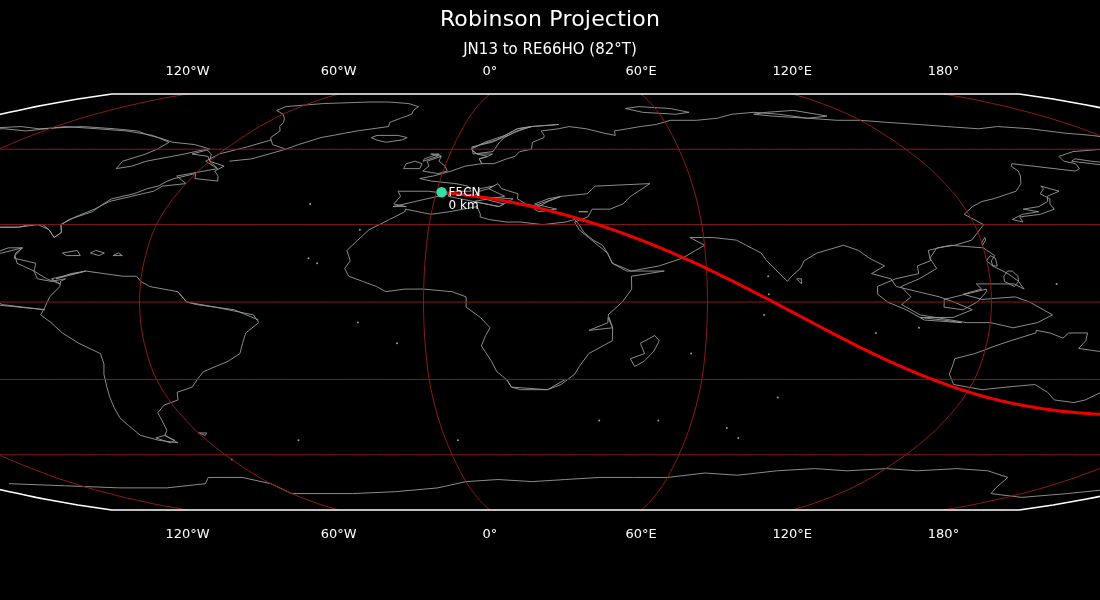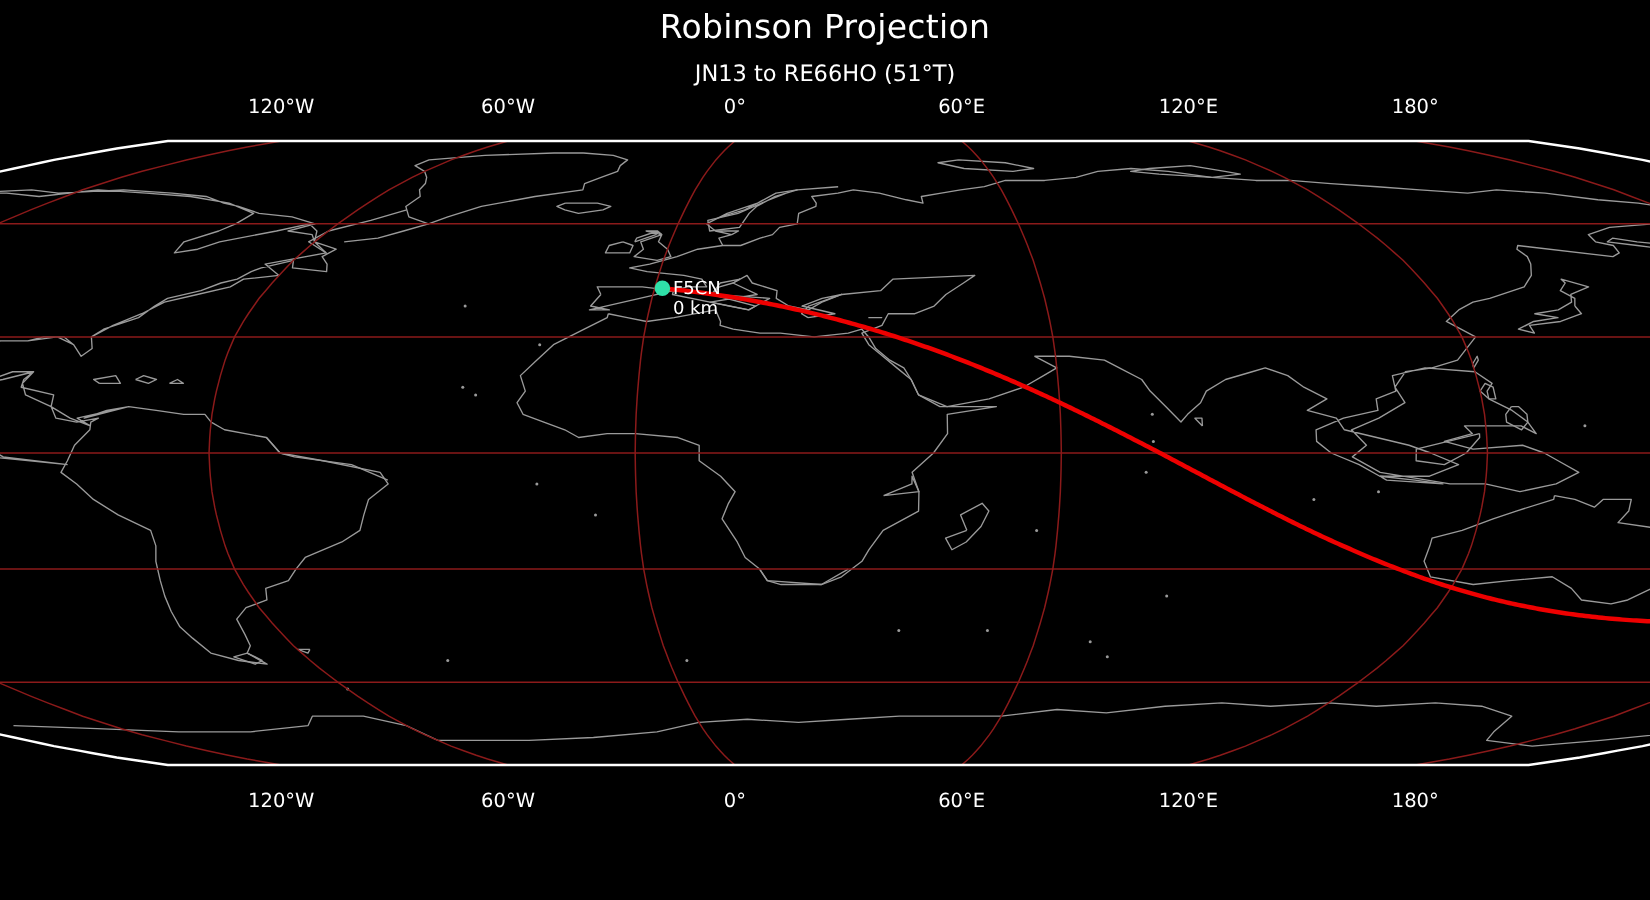--- a/index.html
+++ b/index.html
@@ -54,21 +54,21 @@
     font-size: 12px;
     fill: #ffffff;
   }
 </style>
 </head>
 <body>
 
 <div id="root">
 
   <div class="title">Robinson Projection</div>
-  <div class="subtitle">JN13 to RE66HO (51°T)</div>
+  <div class="subtitle">JN13 to RE66HO (82°T)</div>
 
   <svg id="mapsvg" width="1100" height="600">
     <g id="coastlines">
         <path d="M1126.92 126.55 L1150.07 124.47 M-40.16 126.55 L-23.00 128.77 L4.54 128.77 L26.04 130.98 L65.32 126.55 L97.46 128.77 L126.97 130.98 L152.74 135.40 L169.05 142.25 L157.11 149.20 L145.82 154.00 L122.68 161.20 L116.26 168.61 L131.77 166.14 L146.41 161.20 L184.32 154.00 L206.27 149.20 L211.27 154.00 L209.66 161.20 L217.44 168.61 L176.69 176.06 L186.00 183.61 L162.37 186.12 L153.50 191.22 L131.53 196.32 L109.59 201.44 L94.47 209.16 L75.39 216.89 L60.94 224.62 L61.42 232.36 L54.11 237.52 L49.06 229.78 L38.21 224.62 L18.55 227.20 L0.32 227.20 L-18.05 234.94 L-22.93 245.26 L-20.49 250.42 L-13.02 255.57 L1.87 253.00 L22.39 247.84 L15.84 253.00 L14.10 258.15 L35.80 263.31 L34.06 271.05 L37.28 278.79 L51.10 281.37 L65.58 278.79 L60.54 281.37 L60.21 283.95 L59.89 286.52 L49.67 296.84 L44.94 307.16 L40.65 314.90 L51.10 322.63 L62.28 332.95 L78.75 343.27 L100.43 353.58 L103.91 363.90 L103.91 374.22 L106.86 387.11 L109.86 397.41 L114.17 407.68 L119.93 417.88 L128.37 425.43 L140.54 435.39 L159.04 440.33 L178.03 442.80 L164.83 435.39 L166.88 430.46 L163.27 422.91 L157.80 412.78 L164.03 405.13 L177.97 399.98 L177.16 392.27 L192.29 387.11 L197.31 379.38 L203.48 371.64 L227.91 361.32 L239.95 353.58 L242.56 343.27 L245.70 332.95 L258.75 322.63 L253.43 314.90 L215.31 307.16 L186.70 302.00 L182.18 296.84 L177.66 291.68 L149.67 286.52 L140.76 281.37 L136.60 276.21 L122.46 276.21 L104.11 273.63 L85.79 271.05 L71.15 273.63 L56.15 278.79 L85.79 271.05 L51.43 278.79 L60.21 283.95 L46.71 278.79 L34.06 271.05 L17.04 263.31 L14.97 255.57 L22.39 247.84 L8.46 247.84 L-13.02 255.57 L-24.03 247.84 L-25.33 240.10 L-18.05 234.94 L-10.35 229.78 L0.32 227.20 L18.55 227.20 L29.12 224.62 L42.76 224.62 L49.06 229.78 L54.11 237.52 L61.42 232.36 L60.94 224.62 L69.09 219.47 L92.35 211.73 L103.11 204.02 L111.67 198.87 L133.93 193.77 L147.28 188.67 L158.12 186.12 L167.46 181.09 L174.17 178.57 L195.64 173.54 L194.98 178.57 L217.74 181.09 L218.05 176.06 L214.76 171.07 L224.14 166.14 L209.66 161.20 L208.10 156.40 L192.02 154.00 L210.05 149.20 L194.73 144.57 L172.72 142.25 L159.02 137.62 L149.18 135.40 L137.41 130.98 L114.66 128.77 L82.33 126.55 L38.95 128.77 L21.09 126.55 L-23.00 128.77 L-46.96 126.55 M1146.71 124.47 L1133.73 126.55 L1156.17 135.40 L1167.52 142.25 L1189.43 149.20 L1227.75 154.00 L1244.72 151.60 M-107.58 149.20 L-88.68 149.20 L-79.37 156.40 L-71.05 161.20 L-73.96 168.61 L-71.47 173.54 L-75.62 178.57 L-83.87 183.61 L-95.41 191.22 L-106.52 198.87 L-108.27 204.02 L-105.50 209.16 L-106.51 214.31 L-95.48 216.89 L-95.77 222.04 L-92.61 229.78 L-88.72 237.52 L-81.94 242.68 L-91.56 234.94 L-90.84 227.20 L-84.52 224.62 L-78.90 229.78 L-73.18 234.94 L-66.87 240.10 L-63.44 242.68 L-61.17 247.84 L-58.69 253.00 L-46.65 258.15 L-33.57 260.73 L-19.53 260.73 L-13.02 255.57 " fill="none" stroke="#9a9a9a" stroke-width="0.9" stroke-linejoin="round"></path>
         <path d="M388.95 102.02 L408.81 103.55 L418.41 106.60 L413.49 110.42 L411.72 114.23 L400.74 118.22 L389.72 122.38 L388.57 126.55 L356.68 130.98 L320.89 137.62 L298.55 144.57 L285.68 149.20 L272.59 144.57 L270.53 137.62 L280.11 130.98 L279.68 126.55 L283.59 122.38 L284.44 118.22 L283.04 114.23 L276.69 110.42 L286.02 106.60 L323.35 103.55 L369.33 102.02 L388.95 102.02 " fill="none" stroke="#9a9a9a" stroke-width="0.9" stroke-linejoin="round"></path>
         <path d="M376.91 135.40 L398.26 135.40 L407.22 137.62 L401.97 139.93 L385.63 142.25 L376.53 139.93 L371.25 137.62 L376.91 135.40 " fill="none" stroke="#9a9a9a" stroke-width="0.9" stroke-linejoin="round"></path>
         <path d="M558.78 124.47 L531.47 126.55 L517.32 128.77 L513.29 130.98 L505.01 135.40 L484.74 142.25 L470.97 149.20 L476.94 154.00 L492.34 154.00 L487.80 156.40 L479.28 158.80 L481.82 163.67 L493.77 163.67 L506.71 158.80 L515.00 156.40 L519.71 151.60 L531.47 149.20 L531.80 146.89 L532.46 142.25 L543.92 137.62 L544.15 135.40 L541.14 130.98 L558.62 128.77 L568.90 126.55 L586.15 128.77 L604.21 133.19 L615.32 135.40 L614.23 130.98 L627.45 128.77 L640.36 126.55 L656.21 124.47 L670.25 120.30 L696.44 120.30 L717.34 118.22 L731.84 114.23 L753.95 112.32 L778.91 114.23 L807.79 118.22 L837.21 120.30 L860.12 120.30 L887.21 122.38 L918.26 124.47 L946.59 126.55 L978.48 128.77 L997.63 126.55 L1030.10 128.77 L1065.25 133.19 L1092.12 135.40 L1121.50 139.93 L1147.61 144.57 L1166.74 149.20 L1189.43 149.20 L1167.52 142.25 L1127.70 135.40 L1112.27 137.62 L1117.95 144.57 L1102.45 149.20 L1073.01 151.60 L1058.87 156.40 L1063.67 161.20 L1075.56 163.67 L1079.49 168.61 L1075.29 171.07 L1011.81 163.67 L1011.28 166.14 L1018.20 171.07 L1020.49 176.06 L1020.90 183.61 L1016.12 191.22 L993.15 198.87 L981.96 201.44 L972.48 206.59 L964.23 214.31 L983.70 224.62 L971.70 240.10 L954.70 245.26 L936.86 247.84 L929.98 258.15 L936.63 268.47 L919.22 278.79 L901.00 286.52 L910.96 296.84 L901.59 304.58 L920.13 314.90 L966.64 322.63 L990.24 322.63 L1013.26 327.79 L1037.43 322.63 L1052.52 314.90 L1038.73 307.16 L1029.53 302.00 L1015.07 296.84 L982.06 299.42 L962.91 294.26 L981.60 289.10 L976.34 283.95 L1014.12 283.95 L1024.15 289.10 L1018.55 281.37 L1008.06 273.63 L992.54 265.89 L991.40 260.73 L994.73 255.57 L983.28 247.84 L950.06 245.26 L928.26 250.42 L930.56 260.73 L917.46 265.89 L918.61 273.63 L895.64 278.79 L877.37 286.52 L877.75 294.26 L887.48 302.00 L906.13 309.74 L919.90 317.48 L952.98 317.48 L972.37 309.74 L953.77 302.00 L939.36 296.84 L896.27 286.52 L890.92 278.79 L871.53 273.63 L884.61 265.89 L869.24 258.15 L858.50 250.42 L843.50 245.26 L834.74 247.84 L817.04 253.00 L804.19 260.73 L800.39 268.47 L791.73 276.21 L787.31 281.37 L777.13 271.05 L766.75 260.73 L761.14 253.00 L746.20 245.26 L736.29 240.10 L712.93 237.52 L689.89 237.52 L704.50 245.26 L695.72 250.42 L682.32 258.15 L659.36 265.89 L631.34 271.05 L612.38 263.31 L607.42 253.00 L597.93 245.26 L588.54 237.52 L579.21 229.78 L574.56 222.04 L587.98 216.89 L592.16 209.16 L609.94 209.16 L622.75 204.02 L630.60 196.32 L642.32 188.67 L649.83 183.61 L595.20 186.12 L587.08 193.77 L561.16 196.32 L547.96 201.44 L538.96 206.59 L525.87 204.02 L517.50 198.87 L518.03 193.77 L501.49 188.67 L498.03 183.61 L488.68 188.67 L479.67 191.22 L474.37 196.32 L503.85 204.02 L499.14 206.59 L486.23 204.02 L473.44 201.44 L448.33 196.32 L448.98 193.77 L458.21 191.22 L471.08 191.22 L467.90 186.12 L455.87 183.61 L431.42 181.09 L419.79 178.57 L433.14 176.06 L451.31 171.07 L465.10 166.14 L481.82 163.67 L479.28 158.80 L487.80 156.40 L476.94 154.00 L470.97 149.20 L480.22 144.57 L496.45 139.93 L505.01 135.40 L513.29 130.98 L517.32 128.77 L531.47 126.55 L558.78 124.47 " fill="none" stroke="#9a9a9a" stroke-width="0.9" stroke-linejoin="round"></path>
         <path d="M405.53 209.16 L418.20 211.73 L431.10 214.31 L449.44 211.73 L477.03 206.59 L480.38 214.31 L480.07 216.89 L488.78 219.47 L506.62 222.04 L520.21 222.04 L542.77 224.62 L565.50 222.04 L574.53 219.47 L579.14 224.62 L583.83 232.36 L593.20 240.10 L602.57 245.26 L607.42 253.00 L612.38 263.31 L626.64 271.05 L664.26 271.05 L631.49 276.21 L631.70 289.10 L622.32 302.00 L608.06 314.90 L612.63 327.79 L612.38 340.69 L588.75 353.58 L579.32 366.48 L574.64 374.22 L560.99 384.53 L547.58 389.69 L520.70 389.69 L511.54 387.11 L506.41 379.38 L496.76 371.64 L491.51 361.32 L486.44 353.58 L481.39 345.85 L485.64 335.53 L490.09 327.79 L480.44 317.48 L466.12 307.16 L466.12 296.84 L451.99 291.68 L423.65 289.10 L404.74 289.10 L385.77 291.68 L376.49 286.52 L362.57 281.37 L348.69 276.21 L344.70 268.47 L350.21 260.73 L346.92 250.42 L357.79 240.10 L368.98 229.78 L389.50 219.47 L404.81 211.73 L405.53 209.16 " fill="none" stroke="#9a9a9a" stroke-width="0.9" stroke-linejoin="round"></path>
         <path d="M1036.31 330.37 L1049.91 332.95 L1062.93 338.11 L1068.72 332.95 L1087.53 332.95 L1085.83 340.69 L1078.70 348.43 L1114.28 353.58 L1132.18 366.48 L1127.64 374.22 L1120.58 384.53 L1101.14 392.27 L1085.14 399.98 L1074.02 402.56 L1054.32 399.98 L1047.58 392.27 L1034.83 384.53 L1006.15 387.11 L982.15 389.69 L953.60 384.53 L949.40 374.22 L953.23 363.90 L954.70 358.74 L974.76 353.58 L995.40 345.85 L1010.83 340.69 L1035.80 332.95 L1036.31 330.37 " fill="none" stroke="#9a9a9a" stroke-width="0.9" stroke-linejoin="round"></path>
         <path d="M1206.15 389.69 L1206.94 397.41 L1209.91 402.56 L1194.76 407.68 L1186.08 407.68 L1196.76 402.56 L1202.52 397.41 L1203.81 392.27 L1206.15 389.69 " fill="none" stroke="#9a9a9a" stroke-width="0.9" stroke-linejoin="round"></path>

